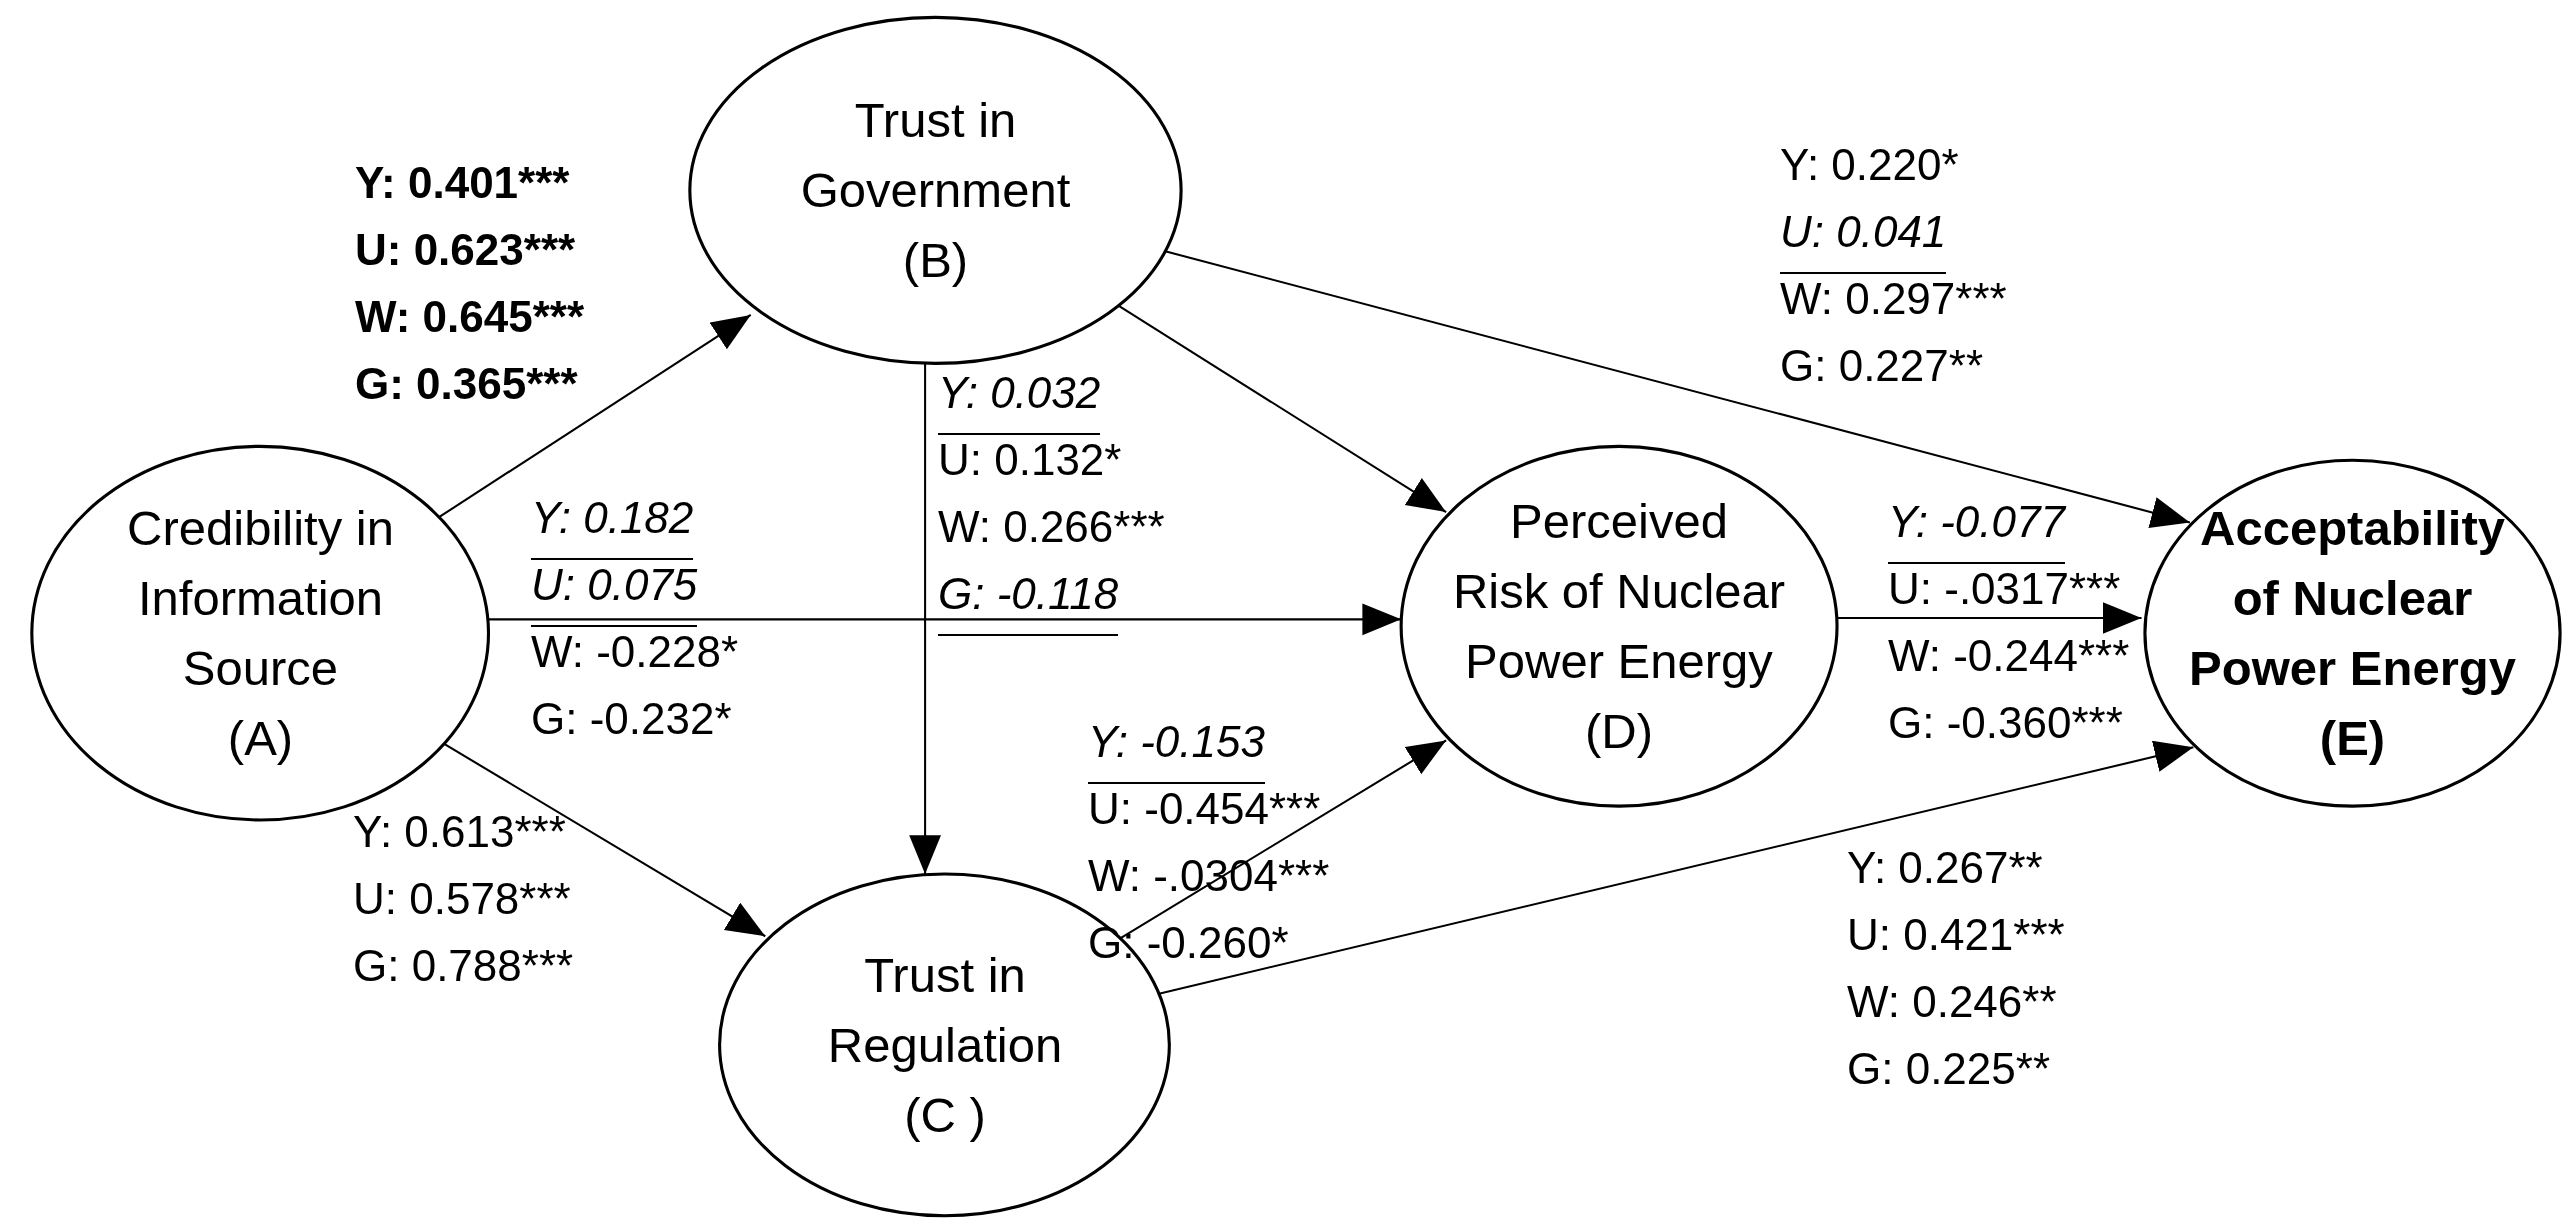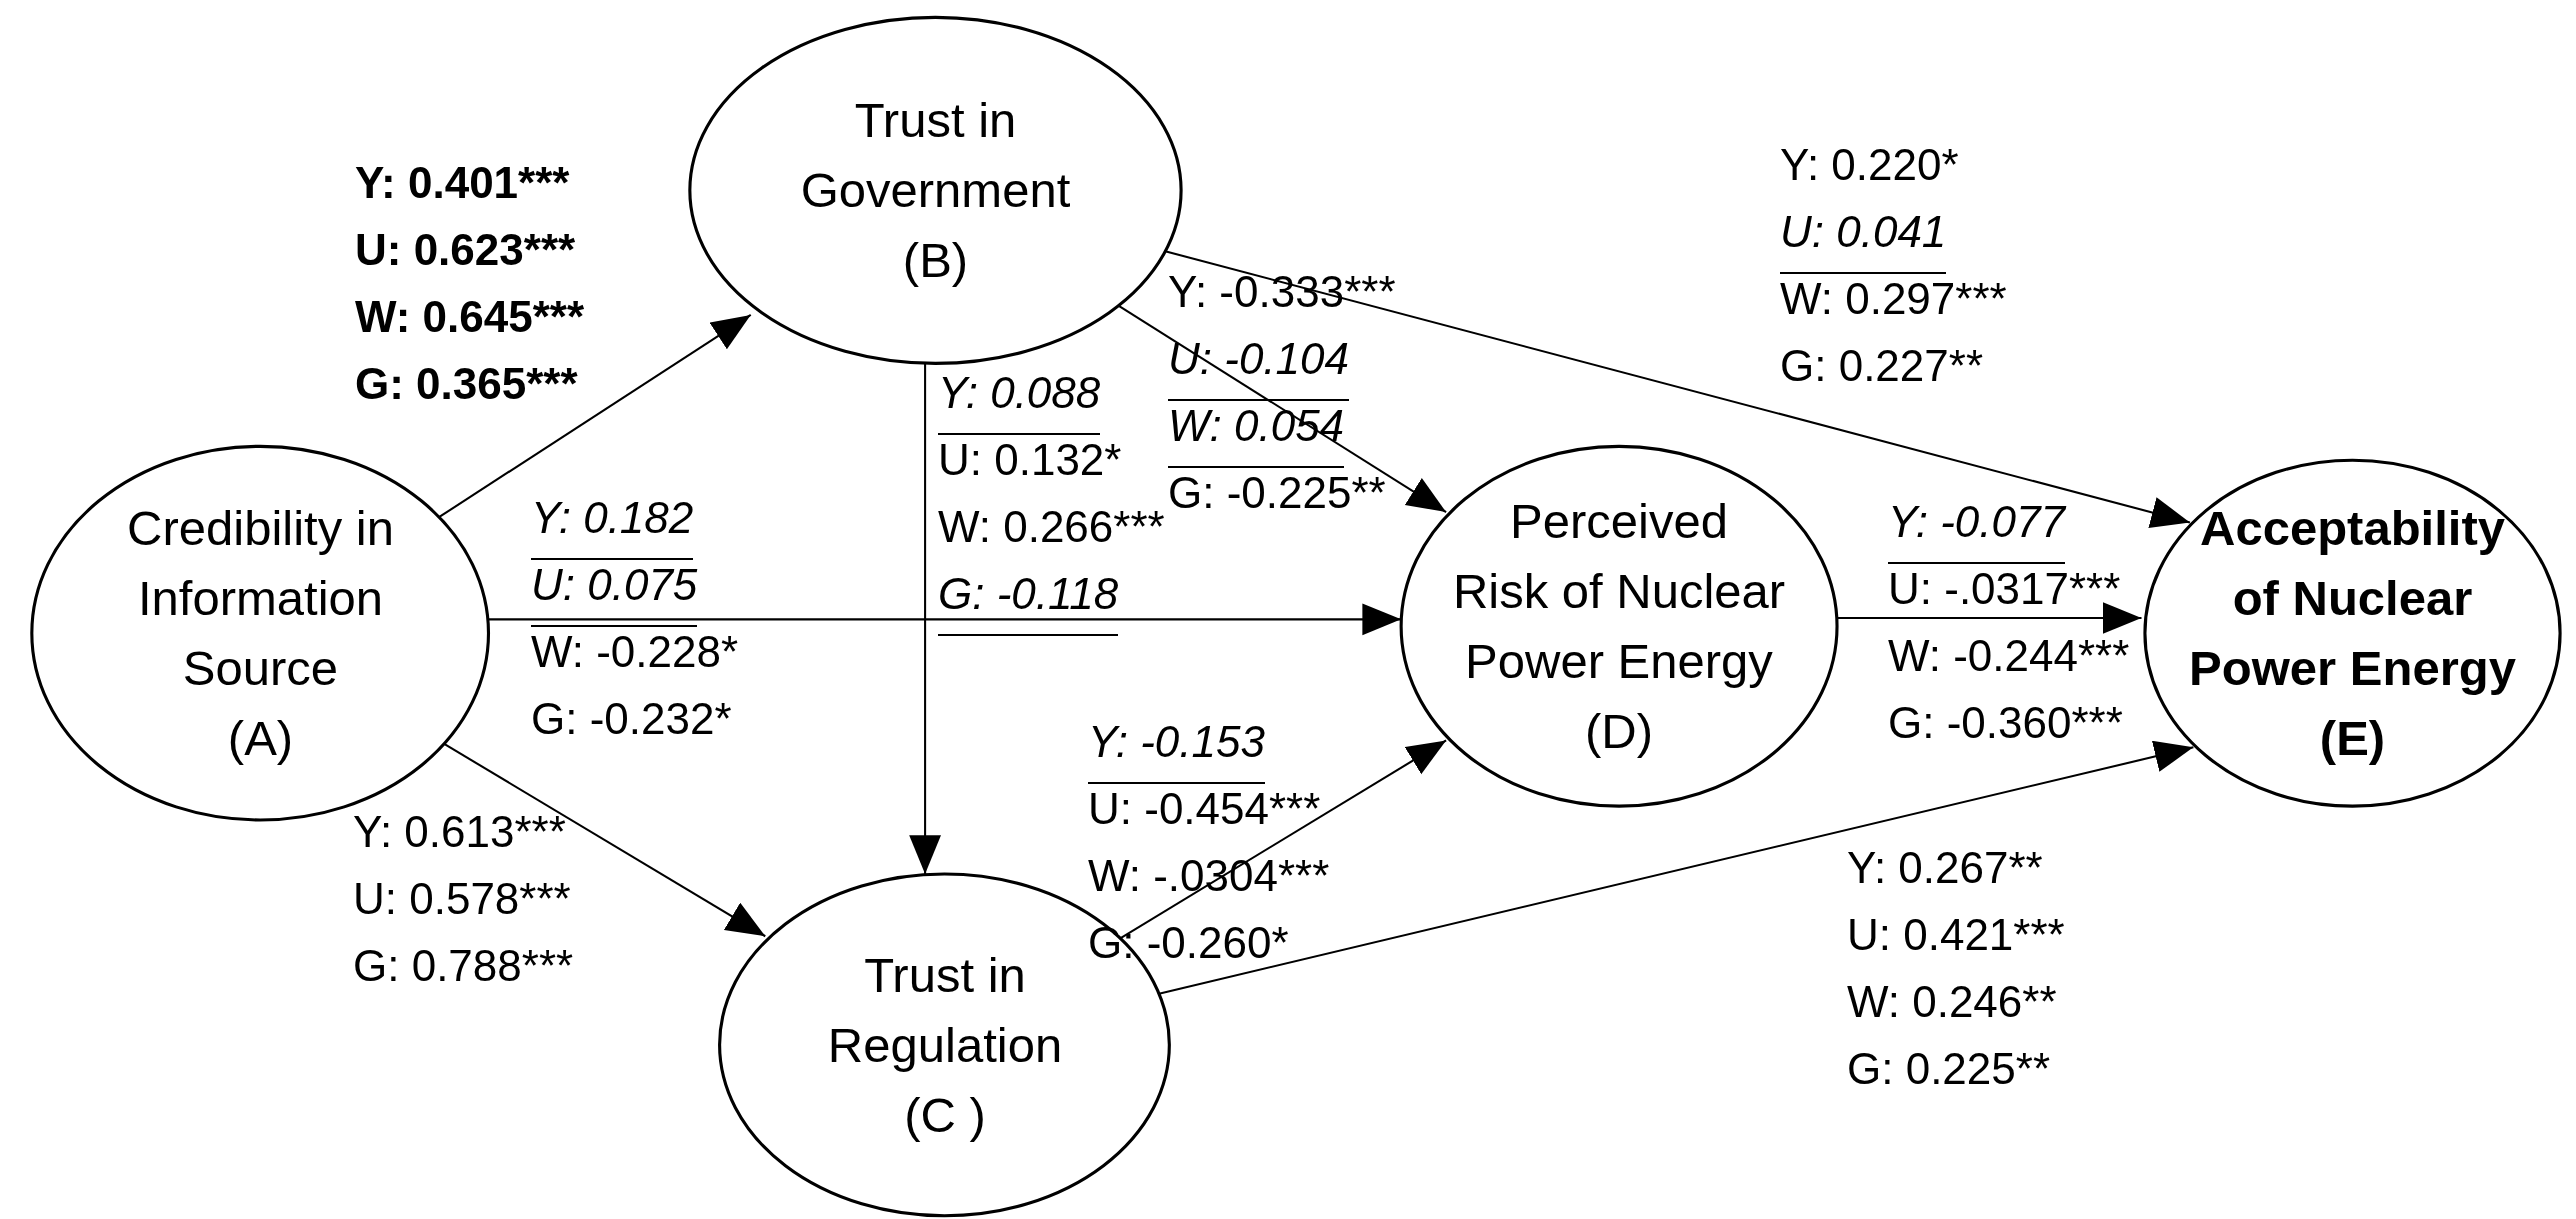--- a/index.html
+++ b/index.html
@@ -104,32 +104,26 @@
     <div class="ln"><span class="v">G: -0.232*</span></div>
   </div>
 
   <div class="elabel" style="left:353px; top:807px;">
     <div class="ln"><span class="v">Y: 0.613***</span></div>
     <div class="ln"><span class="v">U: 0.578***</span></div>
     <div class="ln"><span class="v">G: 0.788***</span></div>
   </div>
 
   <div class="elabel" style="left:938px; top:368px;">
-    <div class="ln"><span class="v em">Y: 0.088</span></div>
+    <div class="ln"><span class="v em">Y: 0.032</span></div>
     <div class="ln"><span class="v">U: 0.132*</span></div>
     <div class="ln"><span class="v">W: 0.266***</span></div>
     <div class="ln"><span class="v em">G: -0.118</span></div>
   </div>
 
-  <div class="elabel" style="left:1168px; top:267px;">
-    <div class="ln"><span class="v">Y: -0.333***</span></div>
-    <div class="ln"><span class="v em">U: -0.104</span></div>
-    <div class="ln"><span class="v em">W: 0.054</span></div>
-    <div class="ln"><span class="v">G: -0.225**</span></div>
-  </div>
 
   <div class="elabel" style="left:1780px; top:140px;">
     <div class="ln"><span class="v">Y: 0.220*</span></div>
     <div class="ln"><span class="v em">U: 0.041</span></div>
     <div class="ln"><span class="v">W: 0.297***</span></div>
     <div class="ln"><span class="v">G: 0.227**</span></div>
   </div>
 
   <div class="elabel" style="left:1088px; top:717px;">
     <div class="ln"><span class="v em">Y: -0.153</span></div>

